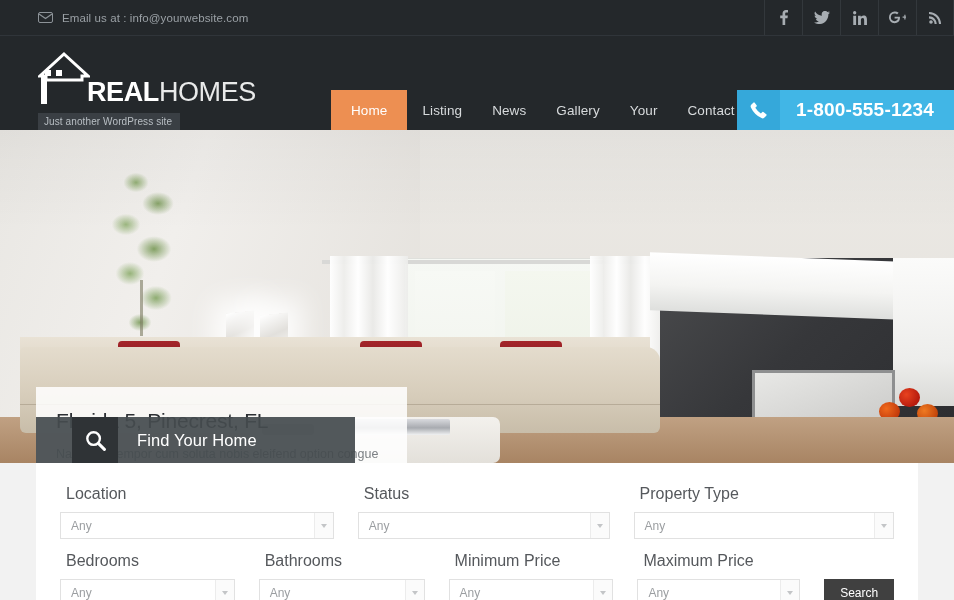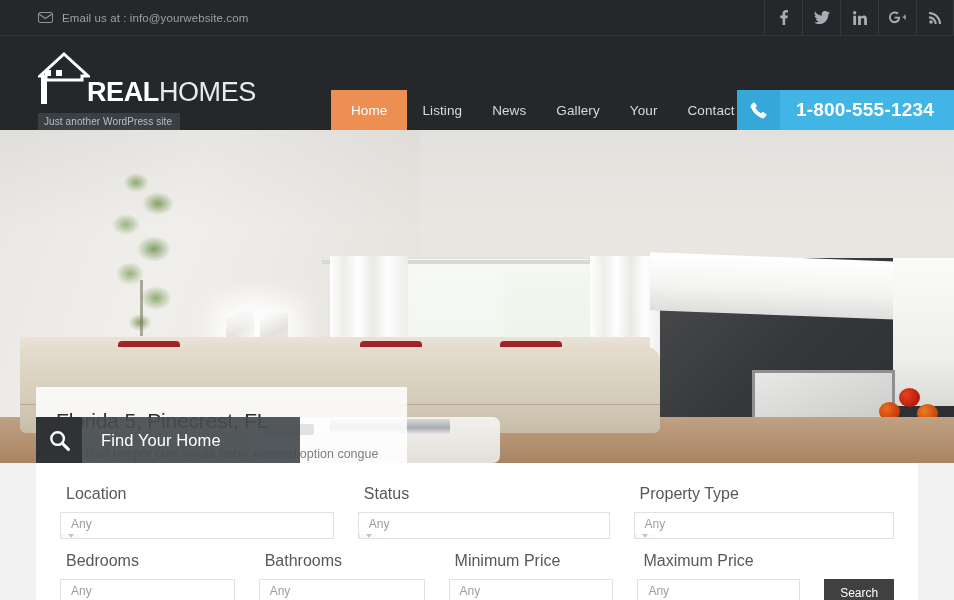--- a/index.html
+++ b/index.html
@@ -318,21 +318,22 @@
 
   
   .find-bar {
     position: absolute;
     left: 36px;
     bottom: 0;
     height: 46px;
     display: flex;
     align-items: stretch;
     background: rgba(69,75,79,.93);
-    width: 264px;
+    width: 319px;
+    padding-left: 36px;
   }
   .find-icon-wrap {
     width: 46px;
     background: #2f3336;
     display: flex;
     align-items: center;
     justify-content: center;
   }
   .find-label {
     display: flex;
@@ -362,21 +363,20 @@
     margin-bottom: 9px;
     display: block;
     margin-left: 6px;
   }
   .select-wrap {
     display: flex;
     align-items: stretch;
     height: 27px;
     border: 1px solid #e1e1e1;
     background: #fff;
-    flex-direction: column;
   }
   .select-value {
     flex: 1;
     display: flex;
     align-items: center;
     padding-left: 10px;
     font-size: 12px;
     color: #9b9ea1;
   }
   .select-arrow {

